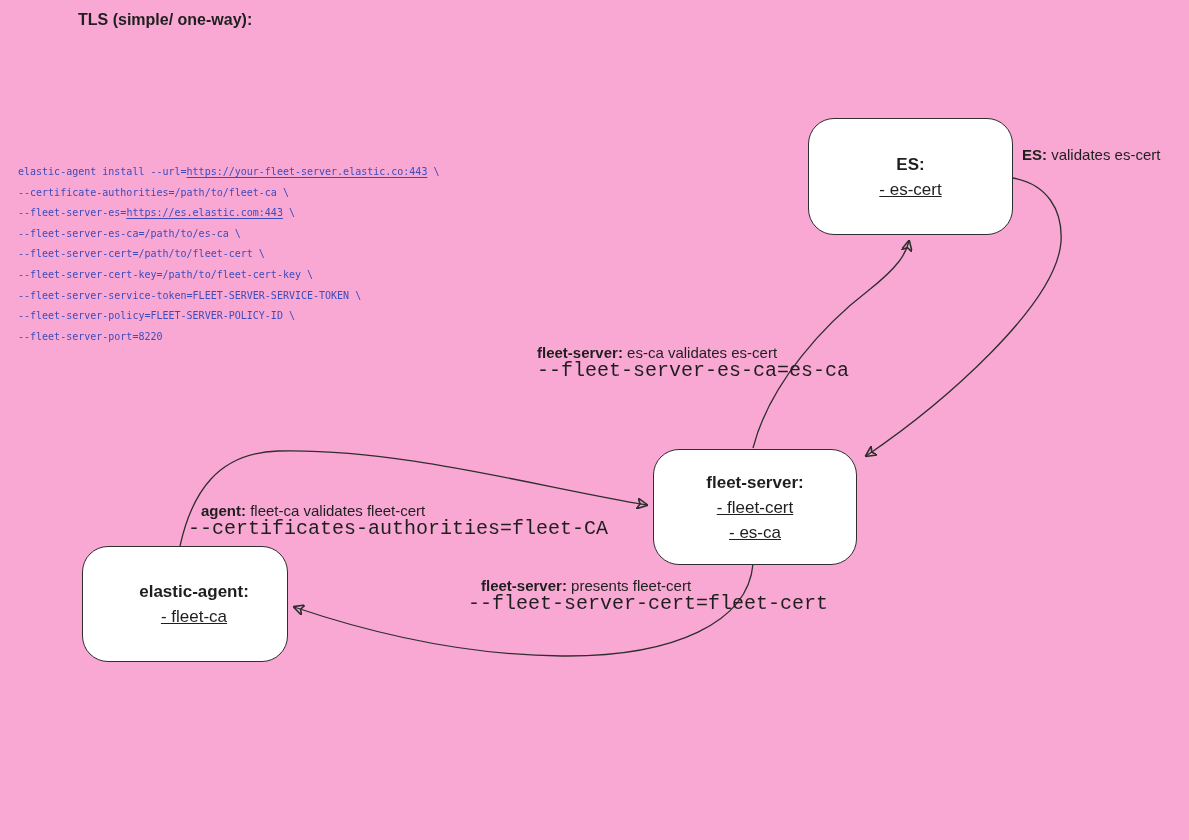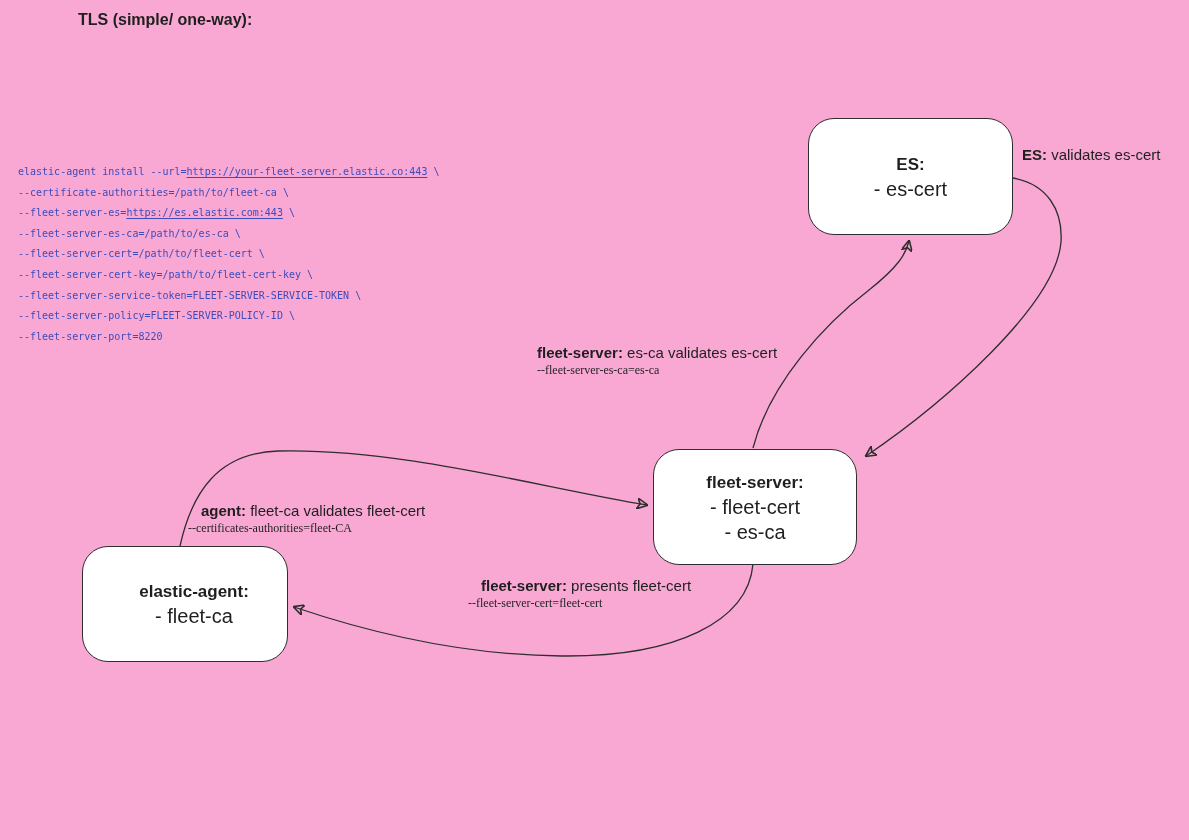--- a/index.html
+++ b/index.html
@@ -37,31 +37,31 @@
     background: #ffffff;
     border: 1.6px solid #2e2e2e;
     border-radius: 26px;
     display: flex; flex-direction: column;
     align-items: center; justify-content: center;
     text-align: center;
     line-height: 25px;
     z-index: 2;
   }
   .node .node-title { font-weight: bold; font-size: 17px; }
-  .node .node-item { font-size: 20px; }
+  .node .node-item { font-size: 17px; text-decoration: underline; }
   .node-es            { left: 808px; top: 118px; width: 205px; height: 117px; }
   .node-fleet-server  { left: 653px; top: 449px; width: 204px; height: 116px; }
   .node-elastic-agent { left: 82px;  top: 546px; width: 206px; height: 116px; padding-left: 18px; }
 
   
   .edge-label { position: absolute; white-space: nowrap; font-size: 15px; line-height: 17.5px; z-index: 3; }
   .edge-label .line1 b { font-weight: bold; }
   .edge-label .mono {
-    font-family: Liberation Serif, serif;
-    font-size: 12px;
+    font-family: Liberation Mono, monospace;
+    font-size: 20px;
   }
   .edge-label .mono:empty { display: none; }
   .edge-label.indent1 .line1 { padding-left: 13px; }
   .label-es-presents       { left: 1022px; top: 146px; }
   .label-fleet-validates   { left: 537px;  top: 344px; }
   .label-agent-validates   { left: 188px;  top: 502px; }
   .label-fleet-presents    { left: 468px;  top: 577px; }
 </style>
 </head>
 <body>

